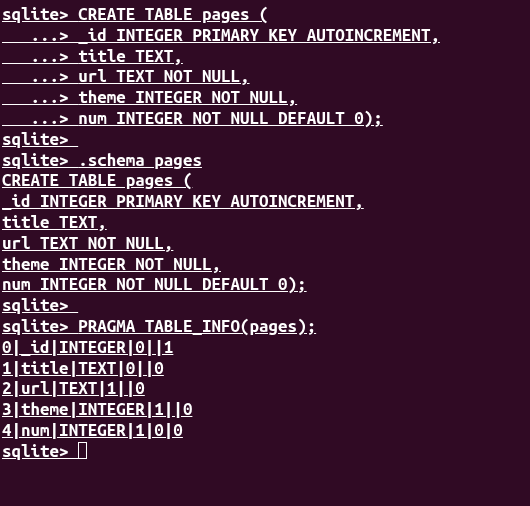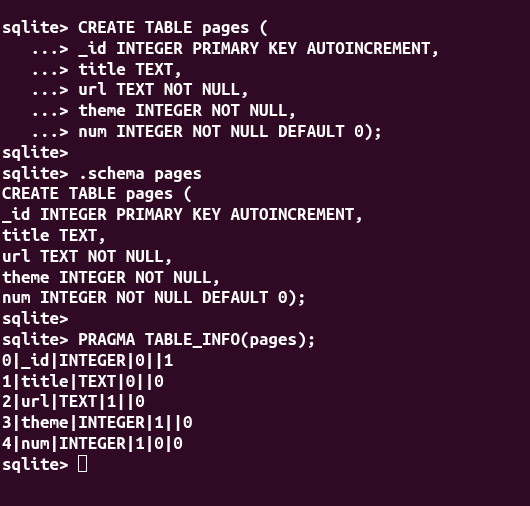--- a/index.html
+++ b/index.html
@@ -8,22 +8,23 @@
     width: 530px;
     height: 506px;
     background: #300a24;
     color: #ffffff;
     font-family: "Ubuntu Mono", "DejaVu Sans Mono", "Consolas", monospace;
     font-size: 17px;
     line-height: 20.8px;
     overflow: hidden;
   }
   .terminal {
-    padding: 17px 2px;
+    padding: 4px 2px;
     white-space: pre;
+    text-decoration: underline;
   }
   .line {
     display: block;
   }
   .bold {
     font-weight: bold;
   }
   .cursor {
     display: inline-block;
     width: 9px;

